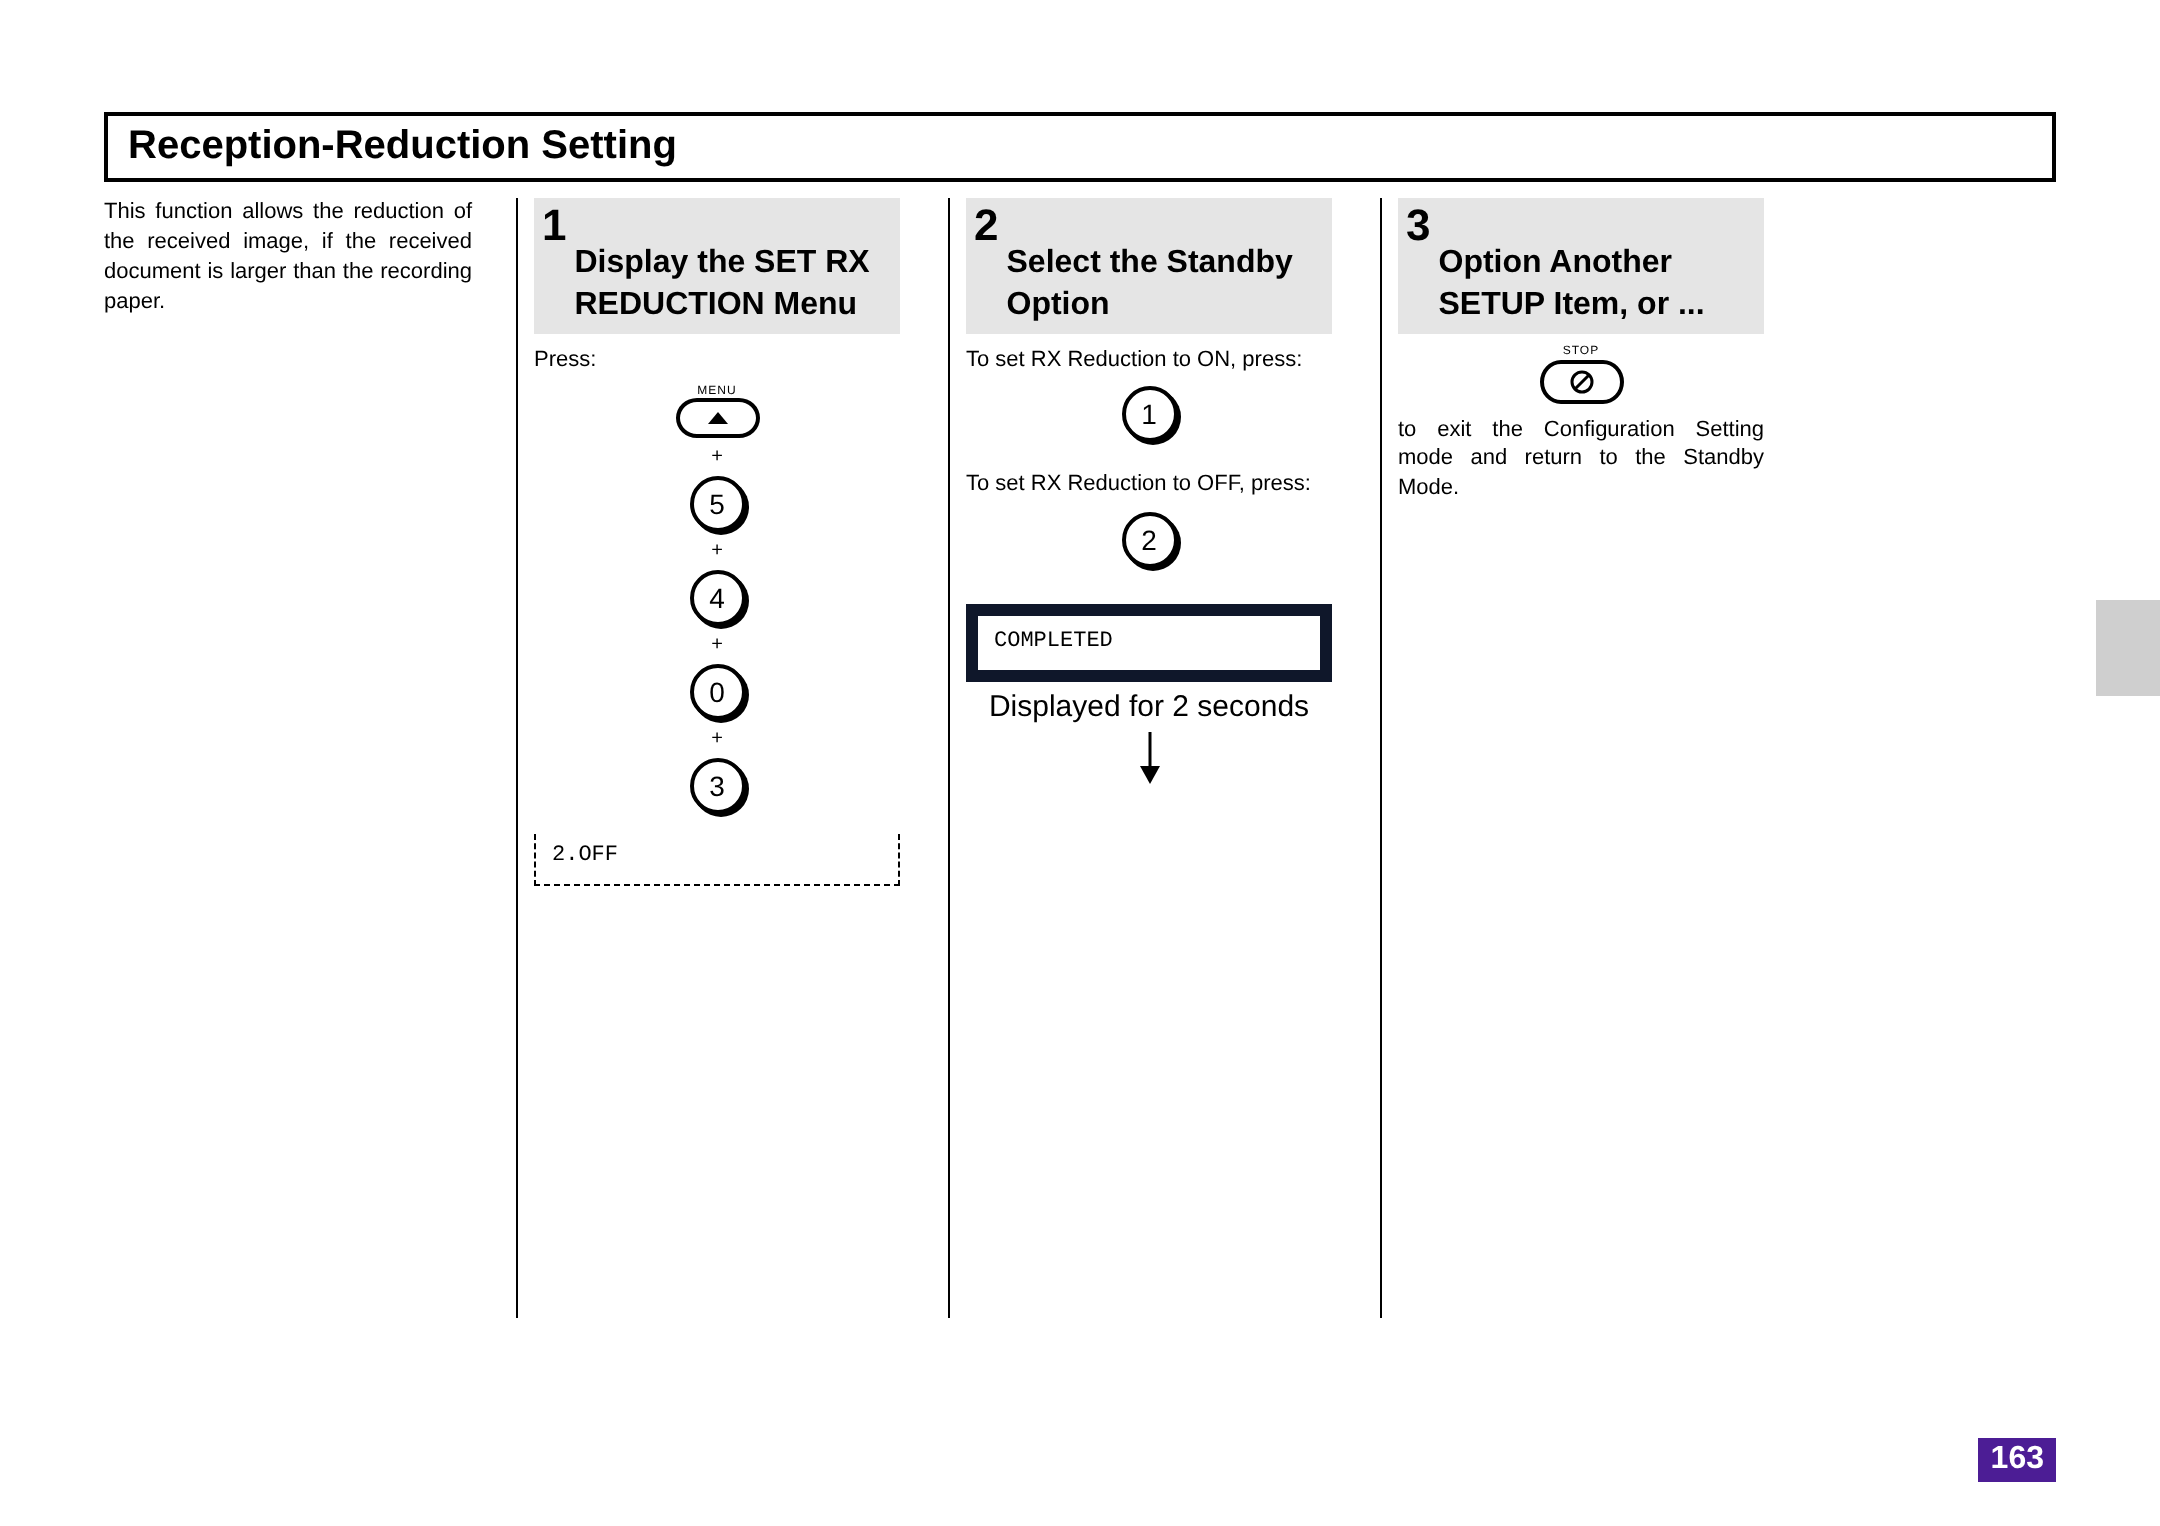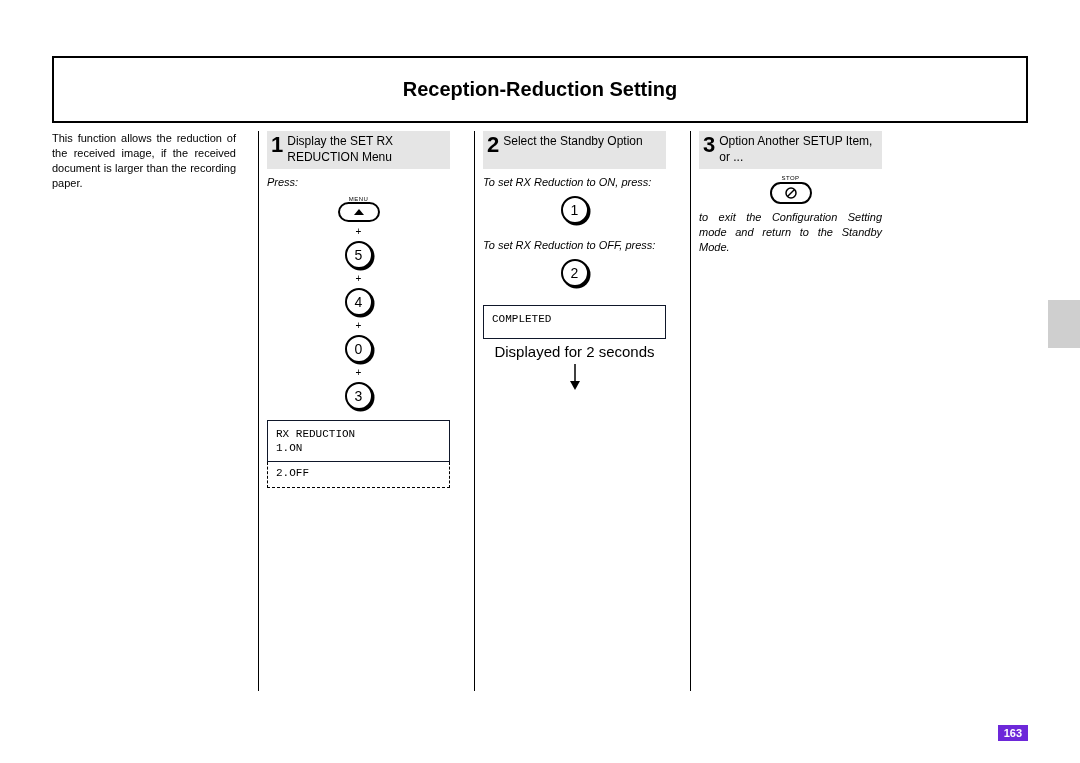--- a/index.html
+++ b/index.html
@@ -8,25 +8,24 @@
     font-size: 11px;
     color: #000;
     background: #fff;
     width: 1080px;
     height: 763px;
     position: relative;
     padding: 56px 52px 0 52px;
   }
   .title-bar {
     border: 2px solid #000;
-    padding: 20px 10px;
+    padding: 4px 10px;
     font-size: 20px;
     font-weight: bold;
     margin-bottom: 8px;
-    text-align: center;
   }
   .columns {
     display: flex;
     gap: 16px;
   }
   .intro-col {
     width: 190px;
     padding-right: 6px;
   }
   .step-col {
@@ -44,35 +43,35 @@
     min-height: 38px;
   }
   .step-number {
     font-size: 22px;
     font-weight: bold;
     font-family: Arial, sans-serif;
     margin-right: 4px;
     line-height: 1;
   }
   .step-title {
-    font-size: 12px;
-    font-weight: normal;
+    font-size: 16px;
+    font-weight: bold;
     line-height: 1.3;
+    margin-top: 20px;
   }
   .intro-text {
     font-size: 11px;
     line-height: 1.35;
     text-align: justify;
   }
   .body-text {
     font-size: 11px;
     line-height: 1.35;
     text-align: justify;
     margin-bottom: 6px;
-    font-style: italic;
   }
   .keypad-seq {
     display: flex;
     flex-direction: column;
     align-items: center;
     gap: 4px;
     margin: 4px 0 10px 0;
   }
   .menu-key {
     position: relative;
@@ -99,21 +98,21 @@
     border-radius: 50%;
     display: flex;
     align-items: center;
     justify-content: center;
     font-size: 14px;
     font-family: Arial, sans-serif;
     box-shadow: 1.5px 1.5px 0 #000;
     background: #fff;
   }
   .lcd-box {
-    border: 1px solid #0f172a;
+    border: 6px solid #0f172a;
     font-family: "Courier New", monospace;
     font-size: 11px;
     padding: 6px 8px;
     line-height: 1.3;
     margin: 8px 0 0 0;
   }
   .lcd-dashed {
     border: 1px dashed #000;
     border-top: none;
     font-family: "Courier New", monospace;
@@ -156,24 +155,24 @@
     right: 0;
     top: 300px;
     width: 32px;
     height: 48px;
     background: #cfcfcf;
   }
   .page-num {
     position: absolute;
     right: 52px;
     bottom: 22px;
-    background: #6d28d9;
+    background: #4c1d95;
     color: #fff;
     font-weight: bold;
-    font-size: 11px;
+    font-size: 16px;
     padding: 2px 6px;
   }
   .center-block { display:flex; flex-direction:column; align-items:center; }
 </style>
 </head>
 <body>
 
 <div class="title-bar">
   <span>Reception-Reduction Setting</span>
 </div>
@@ -201,24 +200,20 @@
       </div>
       <div class="plus">+</div>
       <div class="round-key">5</div>
       <div class="plus">+</div>
       <div class="round-key">4</div>
       <div class="plus">+</div>
       <div class="round-key">0</div>
       <div class="plus">+</div>
       <div class="round-key">3</div>
     </div>
-    <div class="lcd-box">
-      <div>RX REDUCTION</div>
-      <div>1.ON</div>
-    </div>
     <div class="lcd-dashed">
       <div>2.OFF</div>
     </div>
   </div>
 
   <div class="step-col">
     <div class="step-header">
       <div class="step-number">2</div>
       <div class="step-title">Select the Standby Option</div>
     </div>

